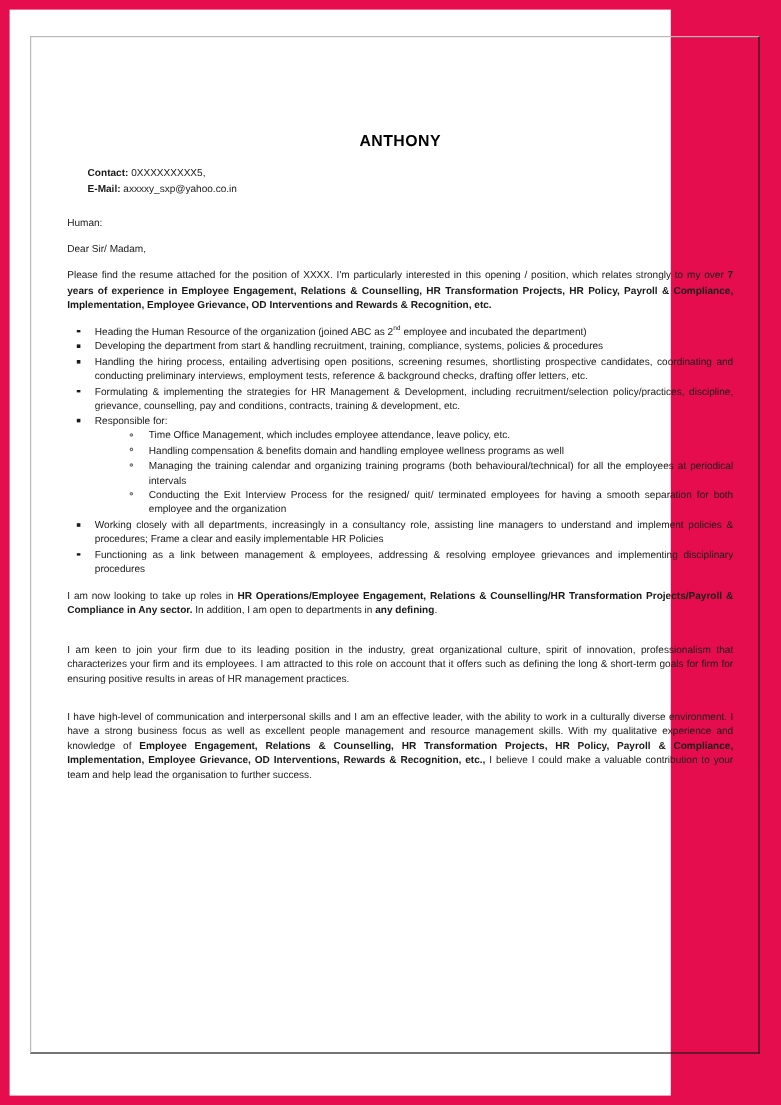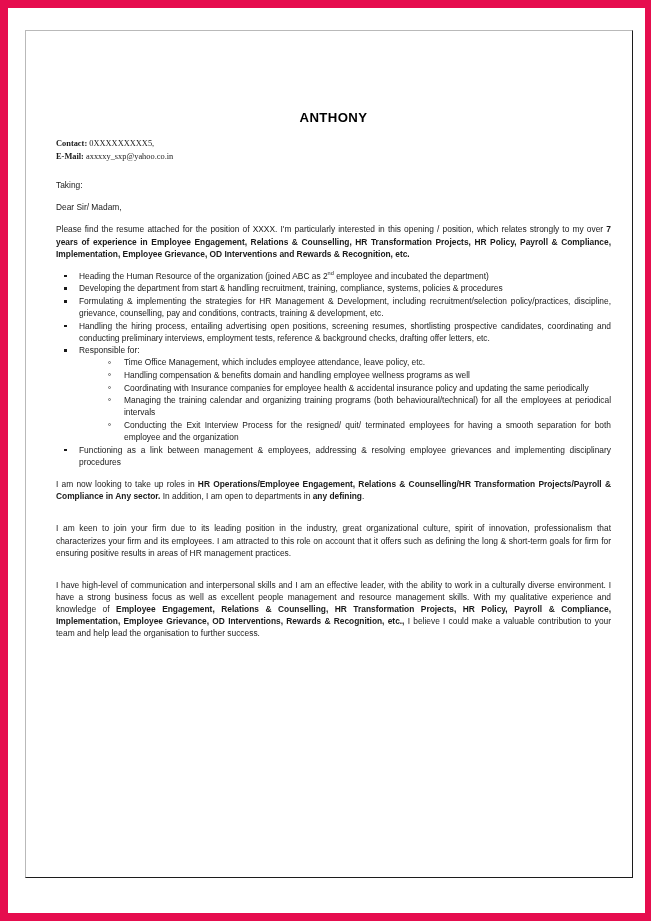--- a/index.html
+++ b/index.html
@@ -10,21 +10,21 @@
     width: 651px;
     height: 921px;
     background: #e60d4e;
     font-family: "Liberation Sans", sans-serif;
     overflow: hidden;
   }
   .page-frame {
     position: absolute;
     left: 8px;
     top: 8px;
-    width: 637px;
+    width: 551px;
     height: 905px;
     background: #ffffff;
     box-sizing: border-box;
   }
   .page-inner-border {
     position: absolute;
     left: 17px;
     top: 22px;
     width: 608px;
     height: 848px;
@@ -46,25 +46,24 @@
   }
   .doc-title {
     text-align: center;
     font-weight: bold;
     font-size: 13.2px;
     letter-spacing: 0.4px;
     margin: 0 0 14px 0;
     color: #000;
   }
   .contact-block {
-    margin: 0 0 4px 0;
+    margin: 0 0 4px 17px;
     text-align: left;
     line-height: 12.6px;
     font-size: 8.4px;
-    font-family: Liberation Serif, serif;
   }
   .contact-block .lbl {
     font-weight: bold;
   }
   .spacer-sm { height: 12px; }
   p.para {
     margin: 0 0 10px 0;
     text-align: justify;
   }
   p.para.tight { margin-bottom: 12px; }
@@ -133,44 +132,44 @@
 
     <div class="doc-title">ANTHONY</div>
 
     <div class="contact-block">
       <div><span class="lbl">Contact:</span><span> 0XXXXXXXXX5,</span></div>
       <div><span class="lbl">E-Mail:</span><span> axxxxy_sxp@yahoo.co.in</span></div>
     </div>
 
     <div class="spacer-sm"></div>
 
-    <div class="plain-line">Taking:</div>
+    <div class="plain-line">Human:</div>
 
     <div class="plain-line">Dear Sir/ Madam,</div>
 
     <p class="para"><span>Please find the resume attached for the position of XXXX. I'm particularly interested in this opening / position, which relates strongly to my over </span><span class="b">7 years of experience in Employee Engagement, Relations &amp; Counselling, HR Transformation Projects, HR Policy, Payroll &amp; Compliance, Implementation, Employee Grievance, OD Interventions and Rewards &amp; Recognition, etc.</span></p>
 
 
     <ul class="lvl1">
       <li><span>Heading the Human Resource of the organization (joined ABC as 2</span><sup>nd</sup><span> employee and incubated the department)</span></li>
       <li>Developing the department from start &amp; handling recruitment, training, compliance, systems, policies &amp; procedures</li>
+      <li>Handling the hiring process, entailing advertising open positions, screening resumes, shortlisting prospective candidates, coordinating and conducting preliminary interviews, employment tests, reference &amp; background checks, drafting offer letters, etc.</li>
       <li>Formulating &amp; implementing the strategies for HR Management &amp; Development, including recruitment/selection policy/practices, discipline, grievance, counselling, pay and conditions, contracts, training &amp; development, etc.</li>
-      <li>Handling the hiring process, entailing advertising open positions, screening resumes, shortlisting prospective candidates, coordinating and conducting preliminary interviews, employment tests, reference &amp; background checks, drafting offer letters, etc.</li>
       <li>
         <span>Responsible for:</span>
         <div class="nest-wrap">
           <ul class="lvl2">
             <li>Time Office Management, which includes employee attendance, leave policy, etc.</li>
             <li>Handling compensation &amp; benefits domain and handling employee wellness programs as well</li>
-            <li>Coordinating with Insurance companies for employee health &amp; accidental insurance policy and updating the same periodically</li>
             <li>Managing the training calendar and organizing training programs (both behavioural/technical) for all the employees at periodical intervals</li>
             <li>Conducting the Exit Interview Process for the resigned/ quit/ terminated employees for having a smooth separation for both employee and the organization</li>
           </ul>
         </div>
       </li>
+      <li>Working closely with all departments, increasingly in a consultancy role, assisting line managers to understand and implement policies &amp; procedures; Frame a clear and easily implementable HR Policies</li>
       <li>Functioning as a link between management &amp; employees, addressing &amp; resolving employee grievances and implementing disciplinary procedures</li>
     </ul>
 
     <div class="block-gap"></div>
 
     <p class="para"><span>I am now looking to take up roles in </span><span class="b">HR Operations/Employee Engagement, Relations &amp; Counselling/HR Transformation Projects/Payroll &amp; Compliance in Any sector.</span><span> In addition, I am open to departments in </span><span class="b">any defining</span><span>.</span></p>
 
     <div class="block-gap"></div>
 
     <p class="para">I am keen to join your firm due to its leading position in the industry, great organizational culture, spirit of innovation, professionalism that characterizes your firm and its employees. I am attracted to this role on account that it offers such as defining the long &amp; short-term goals for firm for ensuring positive results in areas of HR management practices.</p>

